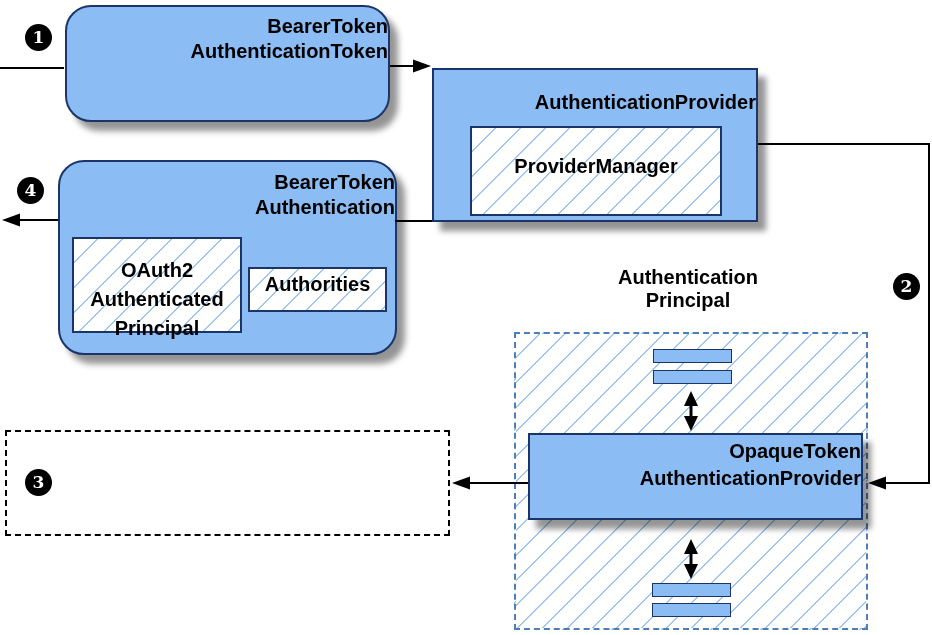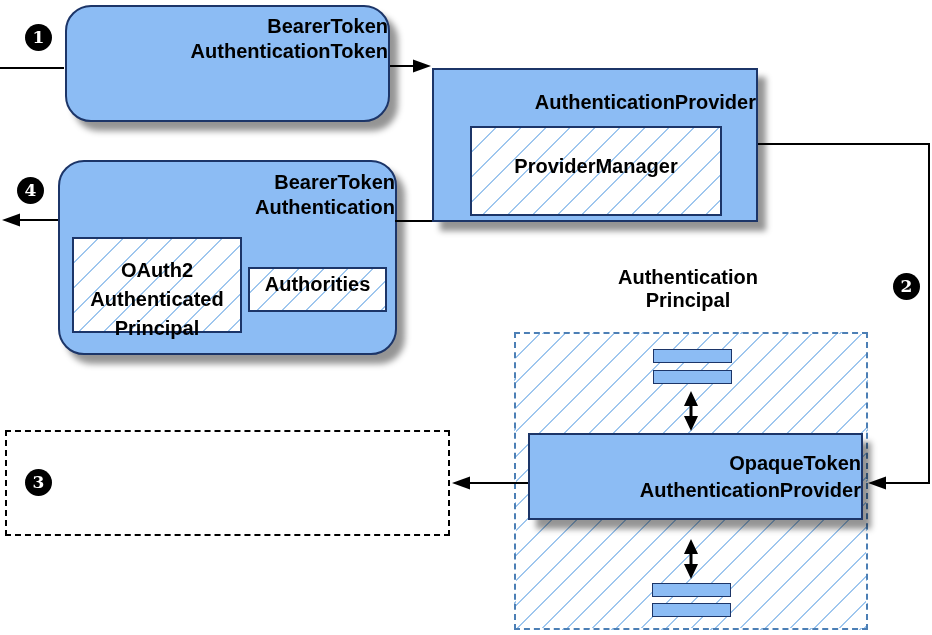--- a/index.html
+++ b/index.html
@@ -47,21 +47,21 @@
   }
   .bar{
     position:absolute;width:79px;height:14px;
     background:var(--node-fill);border:1.5px solid var(--node-border);
     box-shadow:none;
   }
   .bar-t1{left:653px;top:349px;}
   .bar-t2{left:653px;top:370px;}
   .bar-b1{left:652px;top:583px;}
   .bar-b2{left:652px;top:603px;}
-  .box-provider{left:528px;top:433px;width:335px;height:87px;padding-top:15px;font-size:20px;line-height:27px;}
+  .box-provider{left:528px;top:433px;width:335px;height:87px;padding-top:3px;font-size:20px;line-height:27px;}
   .introspector-frame{
     position:absolute;left:5px;top:430px;width:445px;height:106px;
     border:2px dashed #000;background:transparent;
   }
   .box-introspector{left:73px;top:455px;width:332px;height:50px;font-size:20px;line-height:44px;}
   
   .badge{
     position:absolute;width:27px;height:27px;border-radius:50%;
     background:#000;color:#fff;font-size:17px;line-height:27px;text-align:center;
     font-family:"DejaVu Serif","Liberation Serif",serif;

